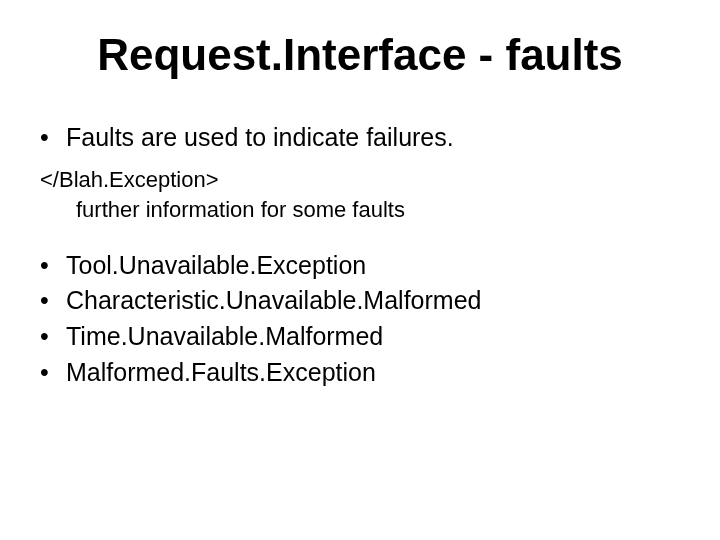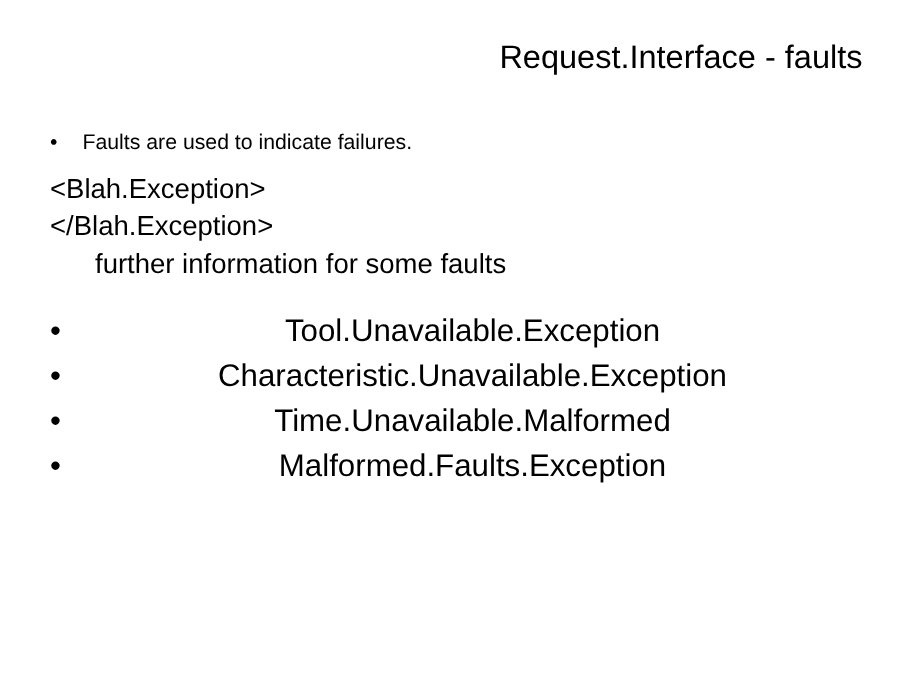--- a/index.html
+++ b/index.html
@@ -11,27 +11,27 @@
     font-family: Arial, Helvetica, sans-serif;
     color: #000000;
   }
   .slide {
     box-sizing: border-box;
     width: 720px;
     height: 540px;
     padding: 30px 30px 30px 30px;
   }
   .title {
-    font-size: 26px;
-    text-align: right;
+    font-size: 44px;
+    text-align: center;
     margin: 0 0 42px 0;
-    font-weight: 400;
+    font-weight: 700;
   }
   .bullet-lg {
-    font-size: 17px;
+    font-size: 25px;
     margin: 0 0 12px 0;
     padding-left: 36px;
     position: relative;
     line-height: 1.25;
   }
   .bullet-lg::before {
     content: "•";
     position: absolute;
     left: 10px;
     top: 0;
@@ -50,44 +50,42 @@
   }
   .bullet-list {
     font-size: 25px;
     line-height: 1.35;
     padding-left: 10px;
   }
   .bullet-item {
     position: relative;
     padding-left: 26px;
     margin: 0 0 2px 0;
-    text-align: center;
   }
   .bullet-item::before {
     content: "•";
     position: absolute;
     left: 0;
     top: 0;
   }
 </style>
 </head>
 <body>
 
 <div class="slide">
 
   <h1 class="title">Request.Interface - faults</h1>
 
   <div class="bullet-lg">Faults are used to indicate failures.</div>
 
   <div class="codeblock">
-    <div class="codeline">&lt;Blah.Exception&gt;</div>
     <div class="codeline">&lt;/Blah.Exception&gt;</div>
     <div class="codeline indent">further information for some faults</div>
   </div>
 
   <div class="bullet-list">
     <div class="bullet-item">Tool.Unavailable.Exception</div>
-    <div class="bullet-item">Characteristic.Unavailable.Exception</div>
+    <div class="bullet-item">Characteristic.Unavailable.Malformed</div>
     <div class="bullet-item">Time.Unavailable.Malformed</div>
     <div class="bullet-item">Malformed.Faults.Exception</div>
   </div>
 
 </div>
 
 </body></html>

